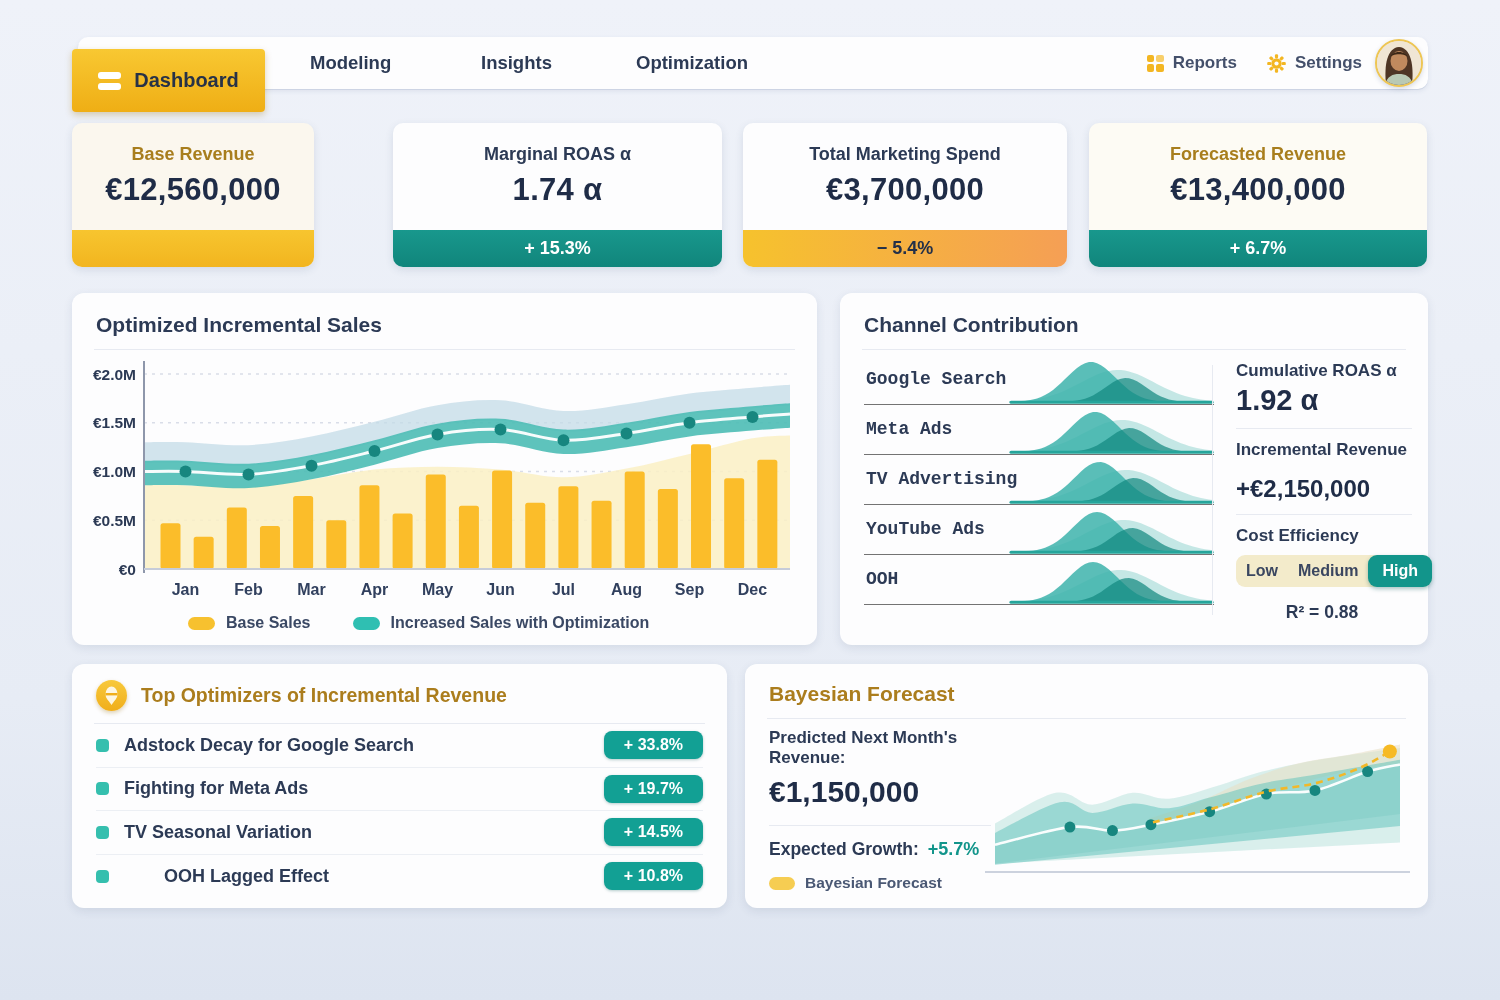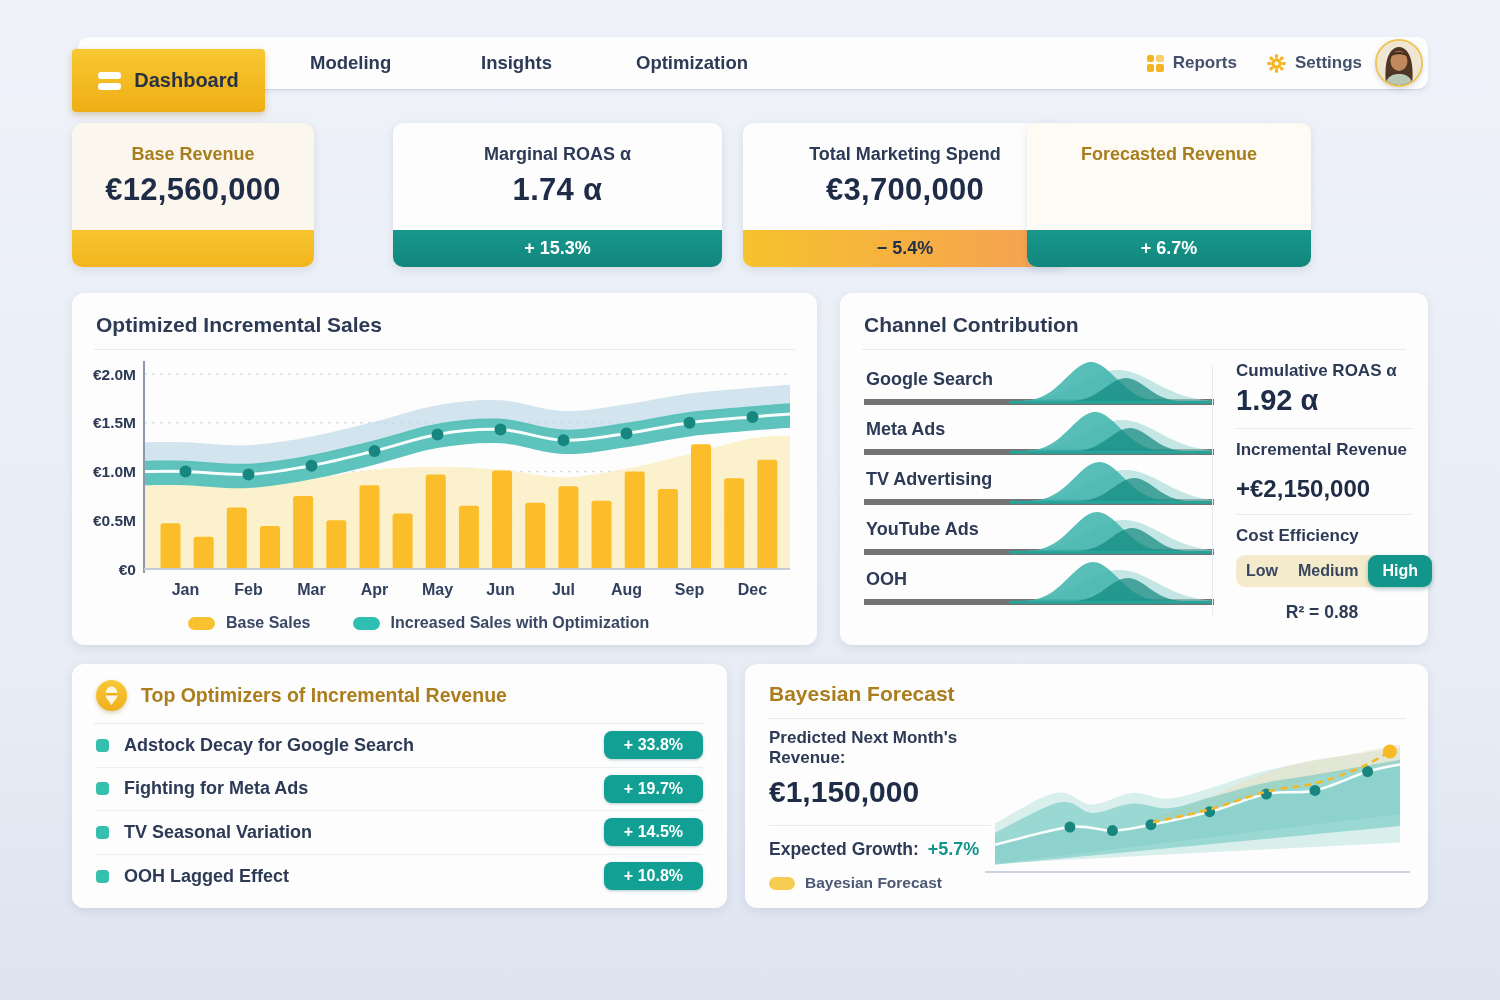--- a/index.html
+++ b/index.html
@@ -55,21 +55,21 @@
   #panel-opt      { left:72px;  top:664px; width:655px; height:244px; }
   #panel-forecast { left:745px; top:664px; width:683px; height:244px; }
 
   #salesChart { position:absolute; left:12px; top:54px; }
   .legend-row { position:absolute; left:116px; bottom:13px; display:flex; gap:42px; align-items:center; }
   .legend-item { display:flex; align-items:center; gap:11px; font-size:16px; font-weight:bold; color:#3a4864;margin-top:33px; }
   .legend-pill { width:27px; height:13px; border-radius:7px; }
 
   
   .channel-list { position:absolute; left:24px; top:62px; width:350px; }
-  .channel-row { position:relative; height:50px; border-bottom:6px solid #737373; }
+  .channel-row { position:relative; height:50px; border-bottom:1px solid #737373;font-family:Liberation Mono, monospace; }
   .channel-row .c-label { position:absolute; left:2px; top:14px; font-size:18px; font-weight:bold; color:#2c3a55; }
   .channel-row svg { position:absolute; right:0; top:3px; }
   .v-divider { position:absolute; left:372px; top:72px; height:250px; width:1px; background:#e7eaf1; }
   .stats-col { position:absolute; left:396px; top:68px; width:176px; }
   .s-label { font-size:17px; font-weight:bold; color:#2c3a55; }
   .s-roas { font-size:29px; font-weight:bold; color:#1f2c47; margin-top:3px; }
   .s-div { height:1px; background:#e7eaf1; margin:11px 0; }
   .s-incr { font-size:24px; font-weight:bold; color:#1f2c47; margin-top:15px; }
   .toggle { margin-top:9px; display:inline-flex; align-items:center; background:#f3ebcb; border-radius:9px; }
   .toggle .seg { padding:4px 10px; font-size:16px; font-weight:bold; color:#3a4660; cursor:pointer; }
@@ -77,21 +77,21 @@
                      box-shadow:0 2px 4px rgba(10,90,85,.35); }
   .s-r2 { margin-top:15px; text-align:center; font-size:17.5px; font-weight:bold; color:#2c3a55; padding-right:4px; }
 
   
   .opt-head { display:flex; align-items:center; gap:14px; padding:16px 24px 12px; }
   .award-icon { width:31px; height:31px; border-radius:50%; background:linear-gradient(180deg,#f8c93c,#f0ae1b);
                 display:flex; align-items:center; justify-content:center; box-shadow:0 2px 4px rgba(150,110,10,.3); }
   .opt-title { font-size:19.5px; font-weight:bold; color:#ab7d1d; }
   .opt-list { margin:0 24px; }
   .opt-row { height:43.5px; display:flex; align-items:center; border-bottom:1px solid #eceff4; }
-  .opt-row:last-child { border-bottom:none; }
+  .opt-row:last-child { border-bottom:none;gap:40px; }
   .opt-bullet { width:13px; height:13px; border-radius:4px; background:#35bfae; margin-right:15px; flex:none; }
   .opt-label { font-size:18px; font-weight:bold; color:#2c3a55; }
   .opt-badge { margin-left:auto; background:#12a094; color:#fff; font-size:16px; font-weight:bold;
                padding:5px 20px; border-radius:8px; box-shadow:0 1px 3px rgba(10,90,85,.3); }
 
   
   .fc-left { position:absolute; left:24px; top:64px; width:222px; }
   .fc-pred-label { font-size:17px; font-weight:bold; color:#2c3a55; }
   .fc-pred-value { font-size:30px; font-weight:bold; color:#1f2c47; margin-top:7px; }
   .fc-div { height:1px; background:#e7eaf1; margin:16px 0 13px; }
@@ -167,22 +167,23 @@
       <div class="kpi" style="left: 393px; width: 329px; background: rgb(253, 253, 254); text-align: right;">
         <div class="t" style="color:#2c3a55">Marginal ROAS α</div>
         <div class="v">1.74 α</div>
         <div class="f f-teal">+ 15.3%</div>
       </div>
       <div class="kpi" style="left: 743px; width: 324px; background: rgb(253, 253, 254);">
         <div class="t" style="color:#2c3a55">Total Marketing Spend</div>
         <div class="v">€3,700,000</div>
         <div class="f f-orange">− 5.4%</div>
       </div>
-      <div class="kpi" style="left: 1027px; width: 284px; background: rgb(253, 251, 244);">
+      <div class="kpi" style="left: 1089px; width: 338px; background: rgb(253, 251, 244);">
         <div class="t" style="color:#a87e1d">Forecasted Revenue</div>
+        <div class="v">€13,400,000</div>
         <div class="f f-teal">+ 6.7%</div>
       </div>
     </div>
 
   <div class="panel" id="panel-sales">
     <div class="panel-title">Optimized Incremental Sales</div>
     <div class="divider"></div>
     <svg id="salesChart" width="720" height="260" viewBox="0 0 720 260">
         <line x1="60" y1="27" x2="706" y2="27" stroke="#d9dde8" stroke-dasharray="3 5" stroke-width="1.3"></line>
         <text x="52" y="32.5" text-anchor="end" font-size="15.5" font-weight="bold" fill="#2c3a55">€2.0M</text>

